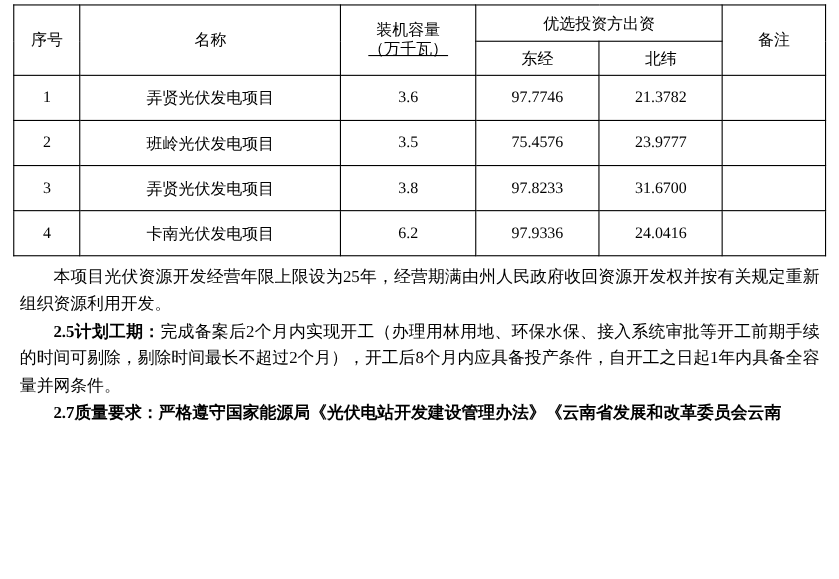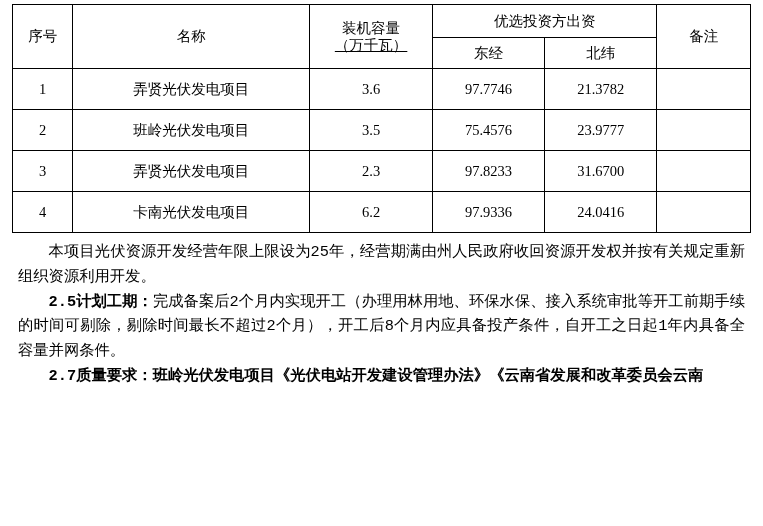--- a/index.html
+++ b/index.html
@@ -54,21 +54,21 @@
     font-size: 15.3px;
     line-height: 1.62;
     margin: 0;
     text-align: justify;
     text-justify: inter-ideograph;
   }
   .body-text {
     margin-top: 7px;
     padding: 0 6px 0 6px;
   }
-  .indent2 { text-indent: 2em; font-family: Liberation Mono, monospace; }
+  .indent2 { text-indent: 2em; }
   .bold { font-weight: bold; }
 </style>
 </head>
 <body>
 
 <div class="page">
 
   <table class="data-table">
     <colgroup>
       <col class="h-seq">
@@ -106,21 +106,21 @@
         <td>2</td>
         <td>班岭光伏发电项目</td>
         <td>3.5</td>
         <td>75.4576</td>
         <td>23.9777</td>
         <td></td>
       </tr>
       <tr class="row-body">
         <td>3</td>
         <td>弄贤光伏发电项目</td>
-        <td>2.3</td>
+        <td>3.8</td>
         <td>97.8233</td>
         <td>31.6700</td>
         <td></td>
       </tr>
       <tr class="row-body">
         <td>4</td>
         <td>卡南光伏发电项目</td>
         <td>6.2</td>
         <td>97.9336</td>
         <td>24.0416</td>
@@ -132,17 +132,17 @@
   <div class="body-text">
     <p class="para indent2">本项目光伏资源开发经营年限上限设为25年，经营期满由州人民政府收回资源开发权并按有关规定重新组织资源利用开发。</p>
 
 
     <p class="para indent2">
       <span class="bold">2.5计划工期：</span><span>完成备案后2个月内实现开工（办理用林用地、环保水保、接入系统审批等开工前期手续的时间可剔除，剔除时间最长不超过2个月），开工后8个月内应具备投产条件，自开工之日起1年内具备全容量并网条件。</span>
     </p>
 
 
     <p class="para indent2">
-      <span class="bold">2.7质量要求：</span><span class="bold">班岭光伏发电项目《光伏电站开发建设管理办法》《云南省发展和改革委员会云南</span>
+      <span class="bold">2.7质量要求：</span><span class="bold">严格遵守国家能源局《光伏电站开发建设管理办法》《云南省发展和改革委员会云南</span>
     </p>
   </div>
 
 </div>
 
 </body></html>

